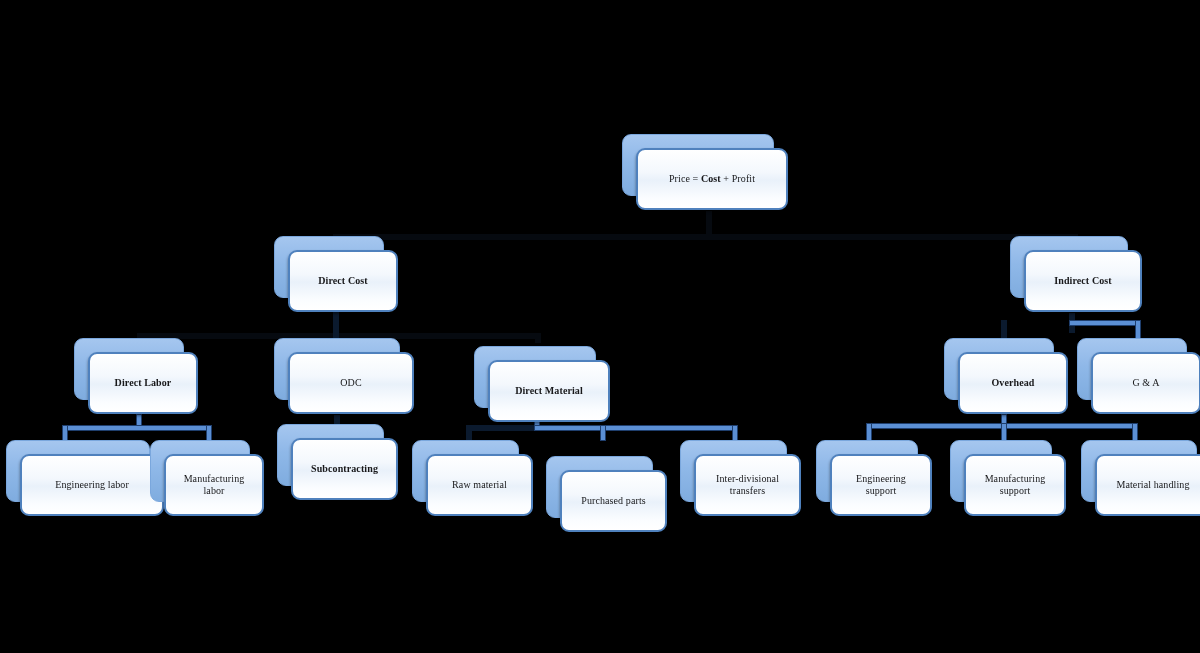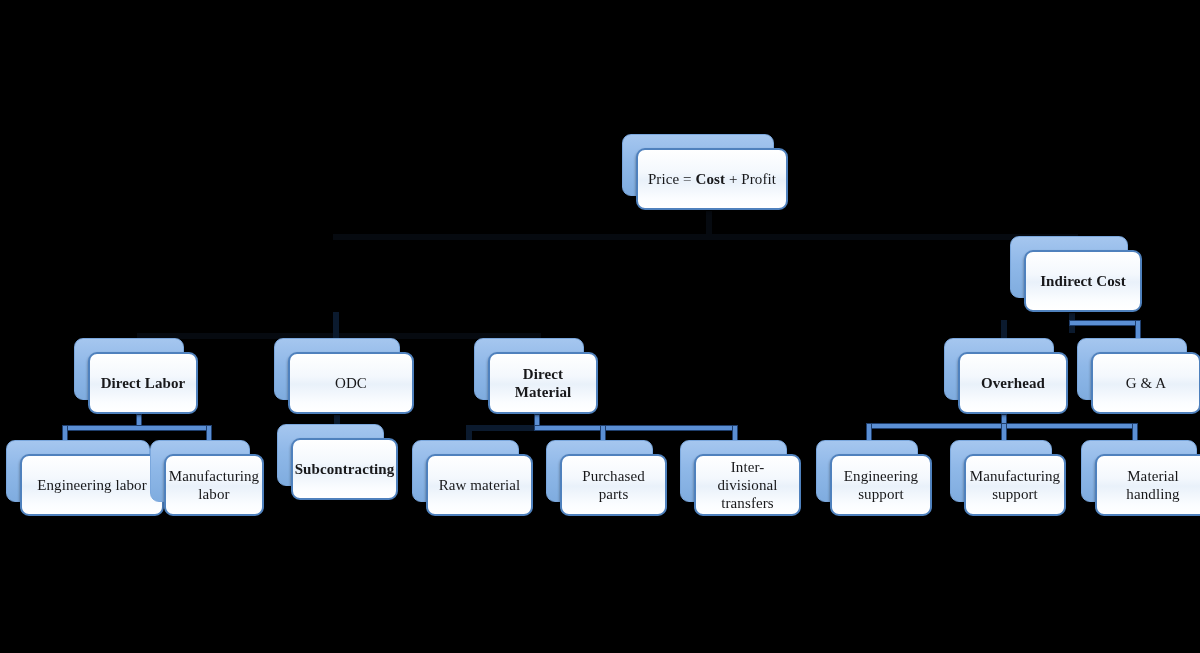--- a/index.html
+++ b/index.html
@@ -66,21 +66,21 @@
         #ffffff 100%);
     box-shadow: 0 2px 3px rgba(0,0,0,0.45);
     display: flex;
     align-items: center;
     justify-content: center;
     text-align: center;
     padding: 0 6px;
   }
   .node .label {
     color: #18181a;
-    font-size: 15px;
+    font-size: 10px;
     line-height: 1.22;
     white-space: pre-line;
     letter-spacing: 0.1px;
   }
   .node.bold .label { font-weight: bold; }
   .node .label .em { font-weight: bold; }
 </style>
 </head>
 <body>
 
@@ -123,20 +123,26 @@
   <div class="conn v" style="left:1001px; top:423px; height:18px;"></div>
   <div class="conn v" style="left:1132px; top:423px; height:18px;"></div>
 
   <div class="node" style="left:622px; top:134px; width:152px; height:62px;">
     <div class="shadow"></div>
     <div class="face">
       <span class="label"><span>Price = </span><span class="em">Cost</span><span> + Profit</span></span>
     </div>
   </div>
 
+  <div class="node bold" style="left:274px; top:236px; width:110px; height:62px;">
+    <div class="shadow"></div>
+    <div class="face">
+      <span class="label">Direct Cost</span>
+    </div>
+  </div>
 
   <div class="node bold" style="left:1010px; top:236px; width:118px; height:62px;">
     <div class="shadow"></div>
     <div class="face">
       <span class="label">Indirect Cost</span>
     </div>
   </div>
 
   <div class="node bold" style="left:74px; top:338px; width:110px; height:62px;">
     <div class="shadow"></div>
@@ -145,21 +151,21 @@
     </div>
   </div>
 
   <div class="node" style="left:274px; top:338px; width:110px; height:62px;padding-left:16px;">
     <div class="shadow"></div>
     <div class="face">
       <span class="label">ODC</span>
     </div>
   </div>
 
-  <div class="node bold" style="left:474px; top:338px; width:110px; height:62px;">
+  <div class="node bold" style="left:474px; top:346px; width:110px; height:62px;padding-left:12px;">
     <div class="shadow"></div>
     <div class="face">
       <span class="label">Direct Material</span>
     </div>
   </div>
 
   <div class="node bold" style="left:944px; top:338px; width:110px; height:62px;">
     <div class="shadow"></div>
     <div class="face">
       <span class="label">Overhead</span>
@@ -195,21 +201,21 @@
     </div>
   </div>
 
   <div class="node" style="left:412px; top:440px; width:107px; height:62px;">
     <div class="shadow"></div>
     <div class="face">
       <span class="label">Raw material</span>
     </div>
   </div>
 
-  <div class="node" style="left:546px; top:440px; width:107px; height:62px;">
+  <div class="node" style="left:546px; top:456px; width:107px; height:62px;">
     <div class="shadow"></div>
     <div class="face">
       <span class="label">Purchased parts</span>
     </div>
   </div>
 
   <div class="node" style="left:680px; top:440px; width:107px; height:62px;">
     <div class="shadow"></div>
     <div class="face">
       <span class="label">Inter-divisional

